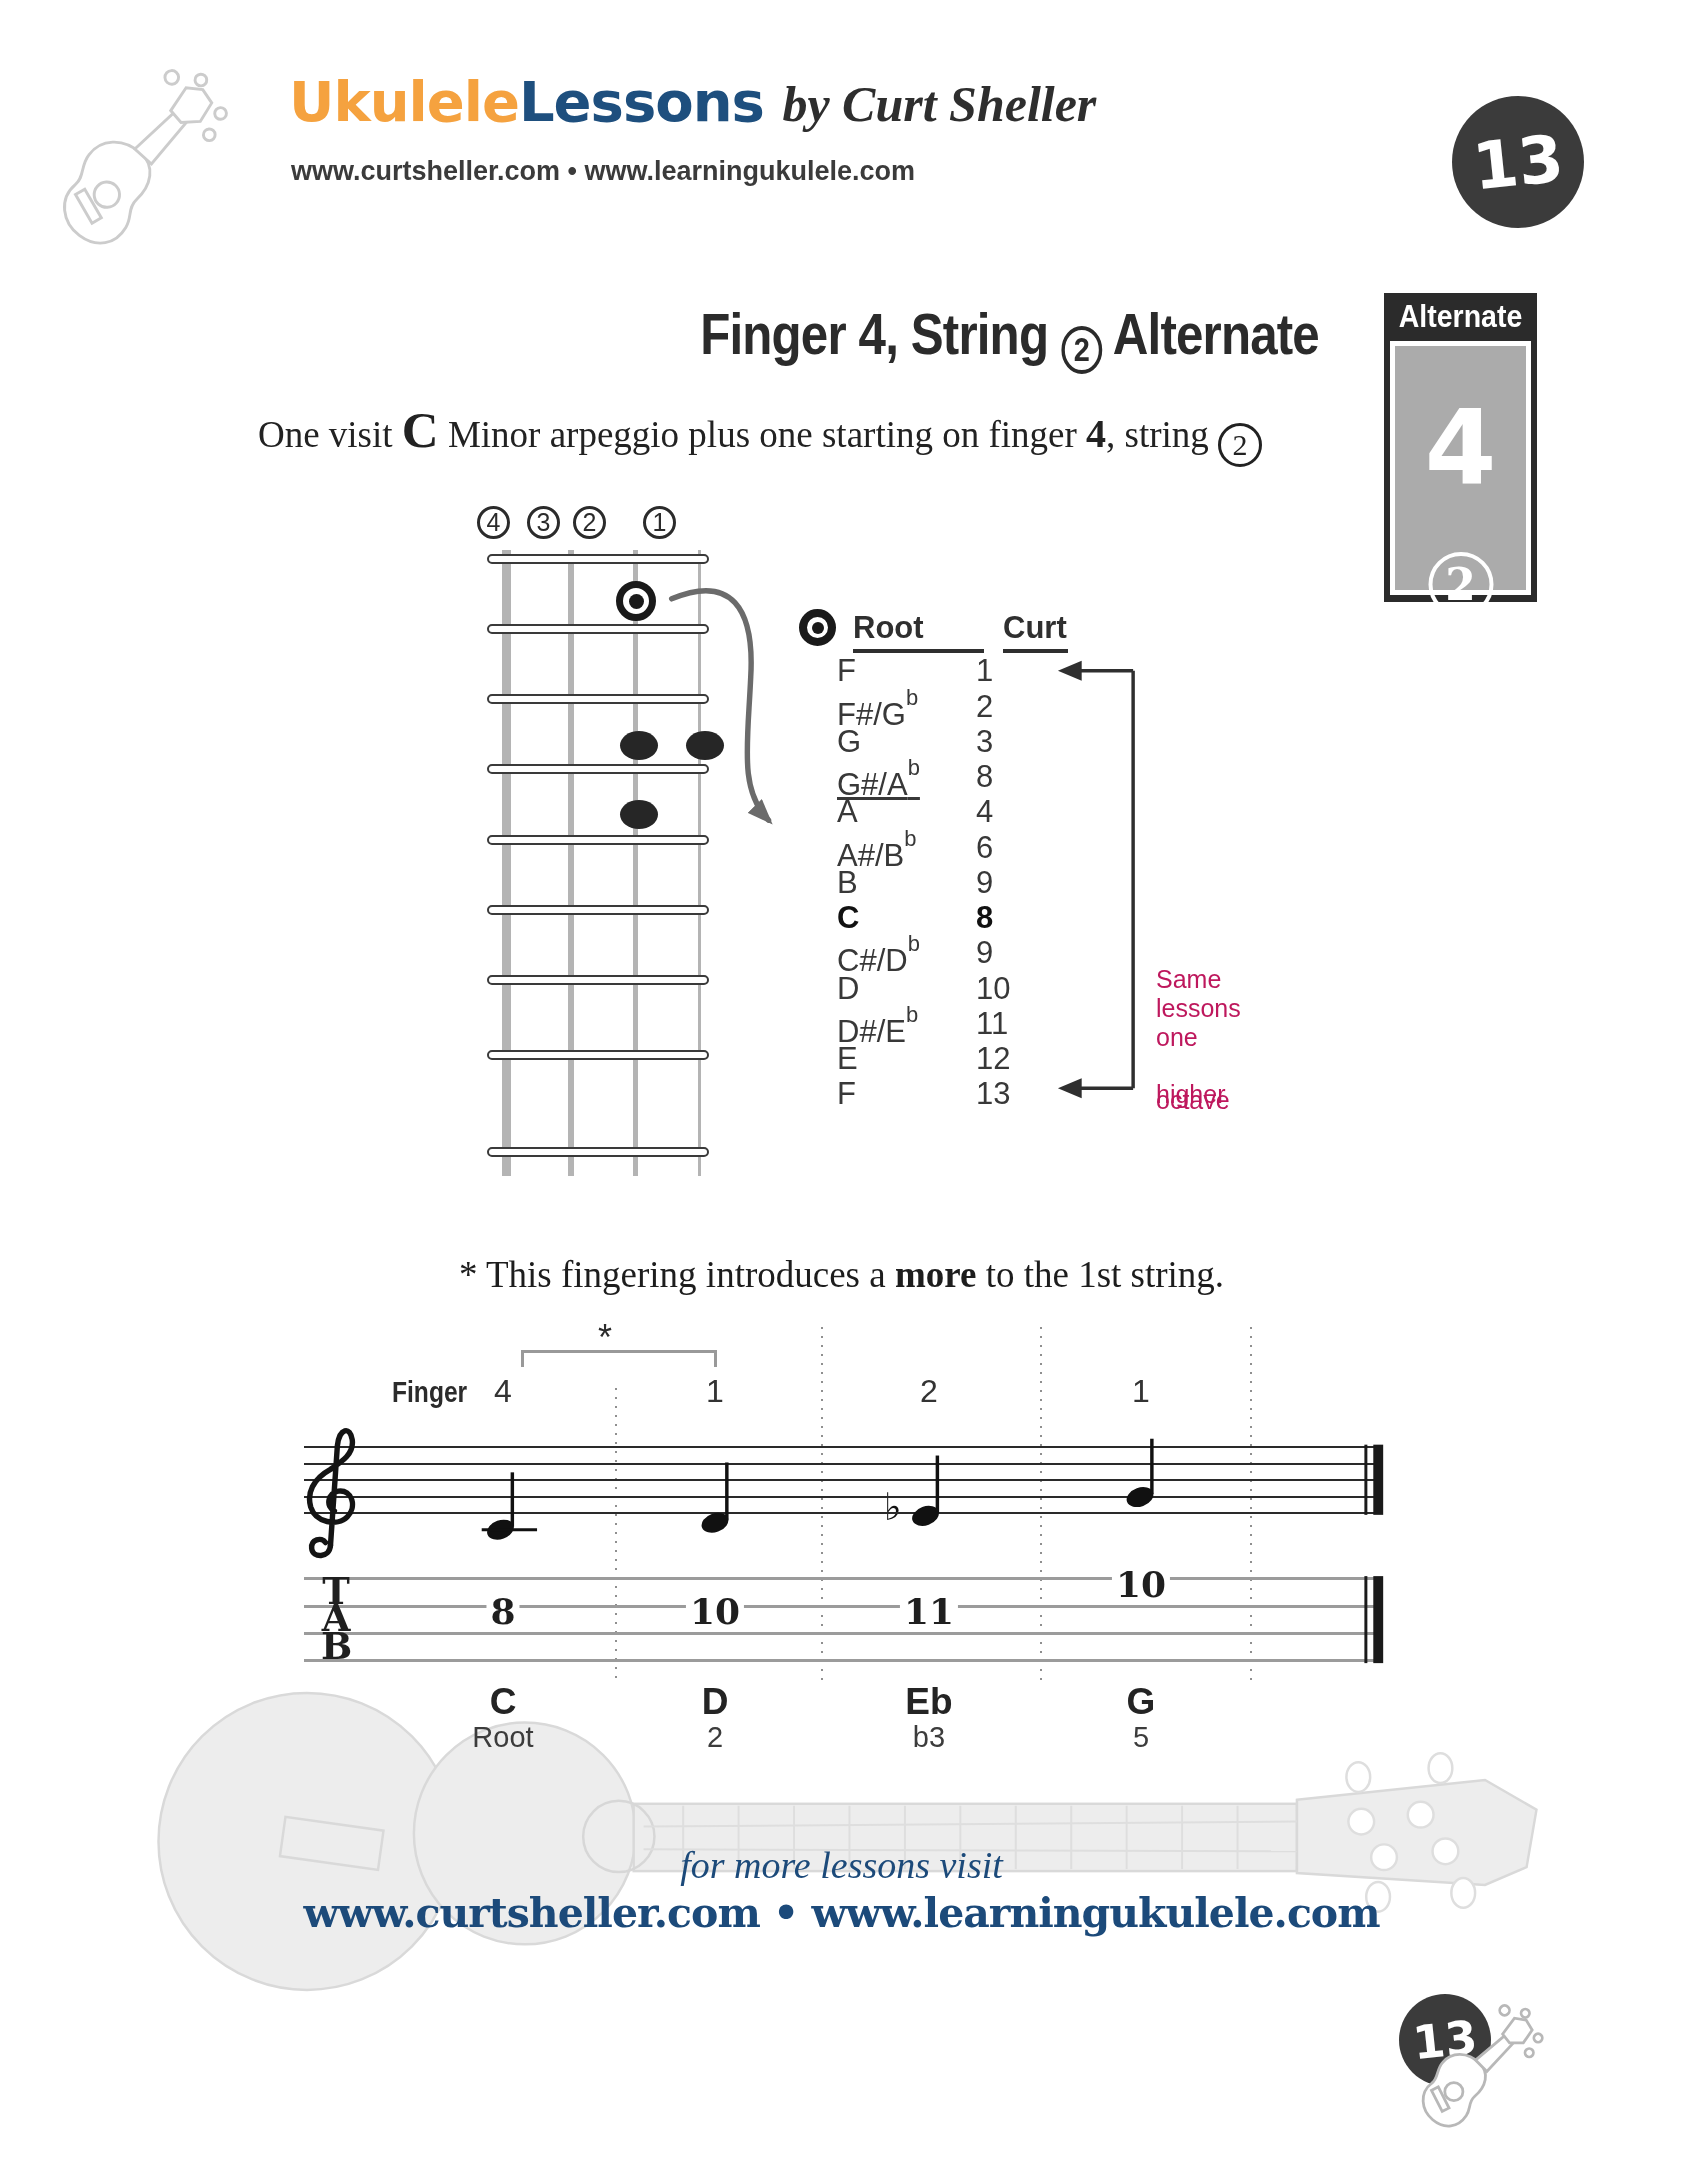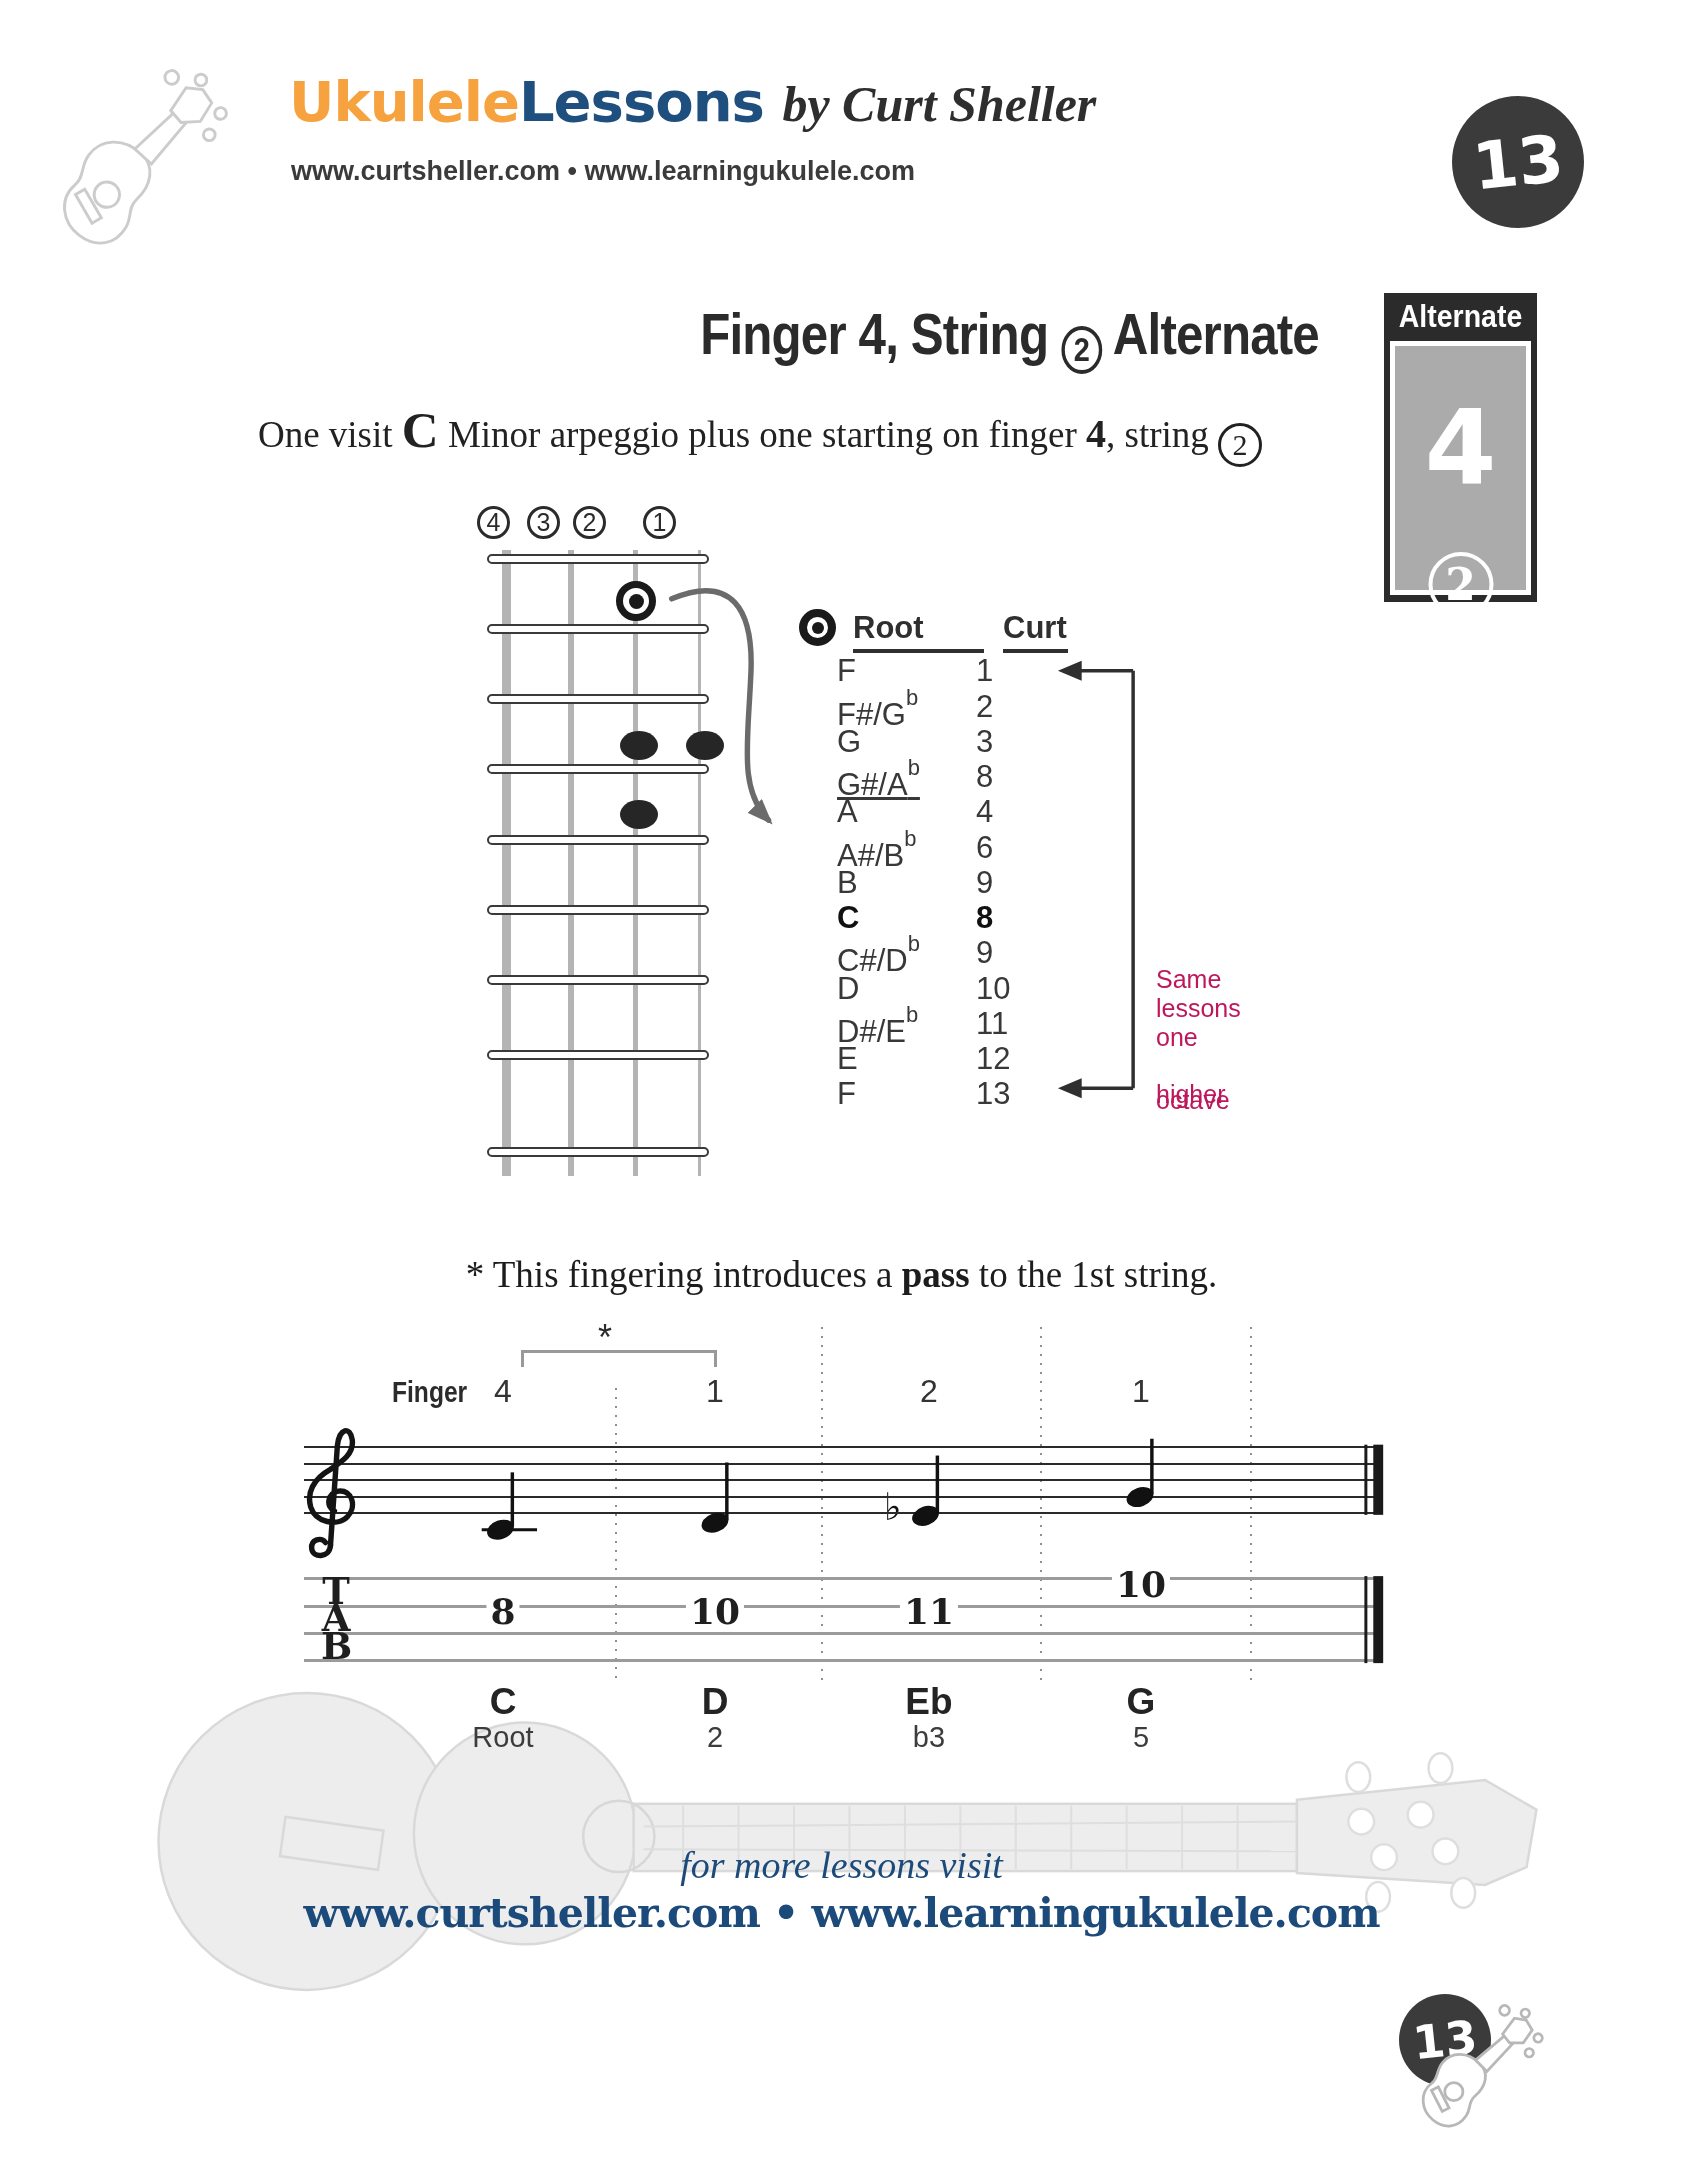--- a/index.html
+++ b/index.html
@@ -240,21 +240,21 @@
     <path d="M90 23 H36"></path>
       <path d="M90 23 V445"></path>
       <path d="M90 445 H36"></path>
   </g>
   <polygon points="14,23 38,13 38,33" fill="#2f2f2f"></polygon>
   <polygon points="14,445 38,435 38,455" fill="#2f2f2f"></polygon>
 </svg>
 <div id="sidenote-box"></div>
 
 <div class="abs" id="note-line">
-  <span>* This fingering introduces a </span><b>pass</b><span> to the 1st string.</span>
+  <span>* This fingering introduces a </span><b>more</b><span> to the 1st string.</span>
 </div>
 
 <div class="abs" id="finger-label">Finger</div>
 <div class="abs" id="star">*</div>
 <div class="abs brak" style="left:521px;top:1350px;width:196px;height:3px;"></div>
 <div class="abs brak" style="left:521px;top:1350px;width:3px;height:17px;"></div>
 <div class="abs brak" style="left:714px;top:1350px;width:3px;height:17px;"></div>
 <div id="fingers-box"></div>
 
 <svg style="left:297px;top:1416px;z-index:1;" width="1089" height="257" viewBox="0 0 1100 260">

